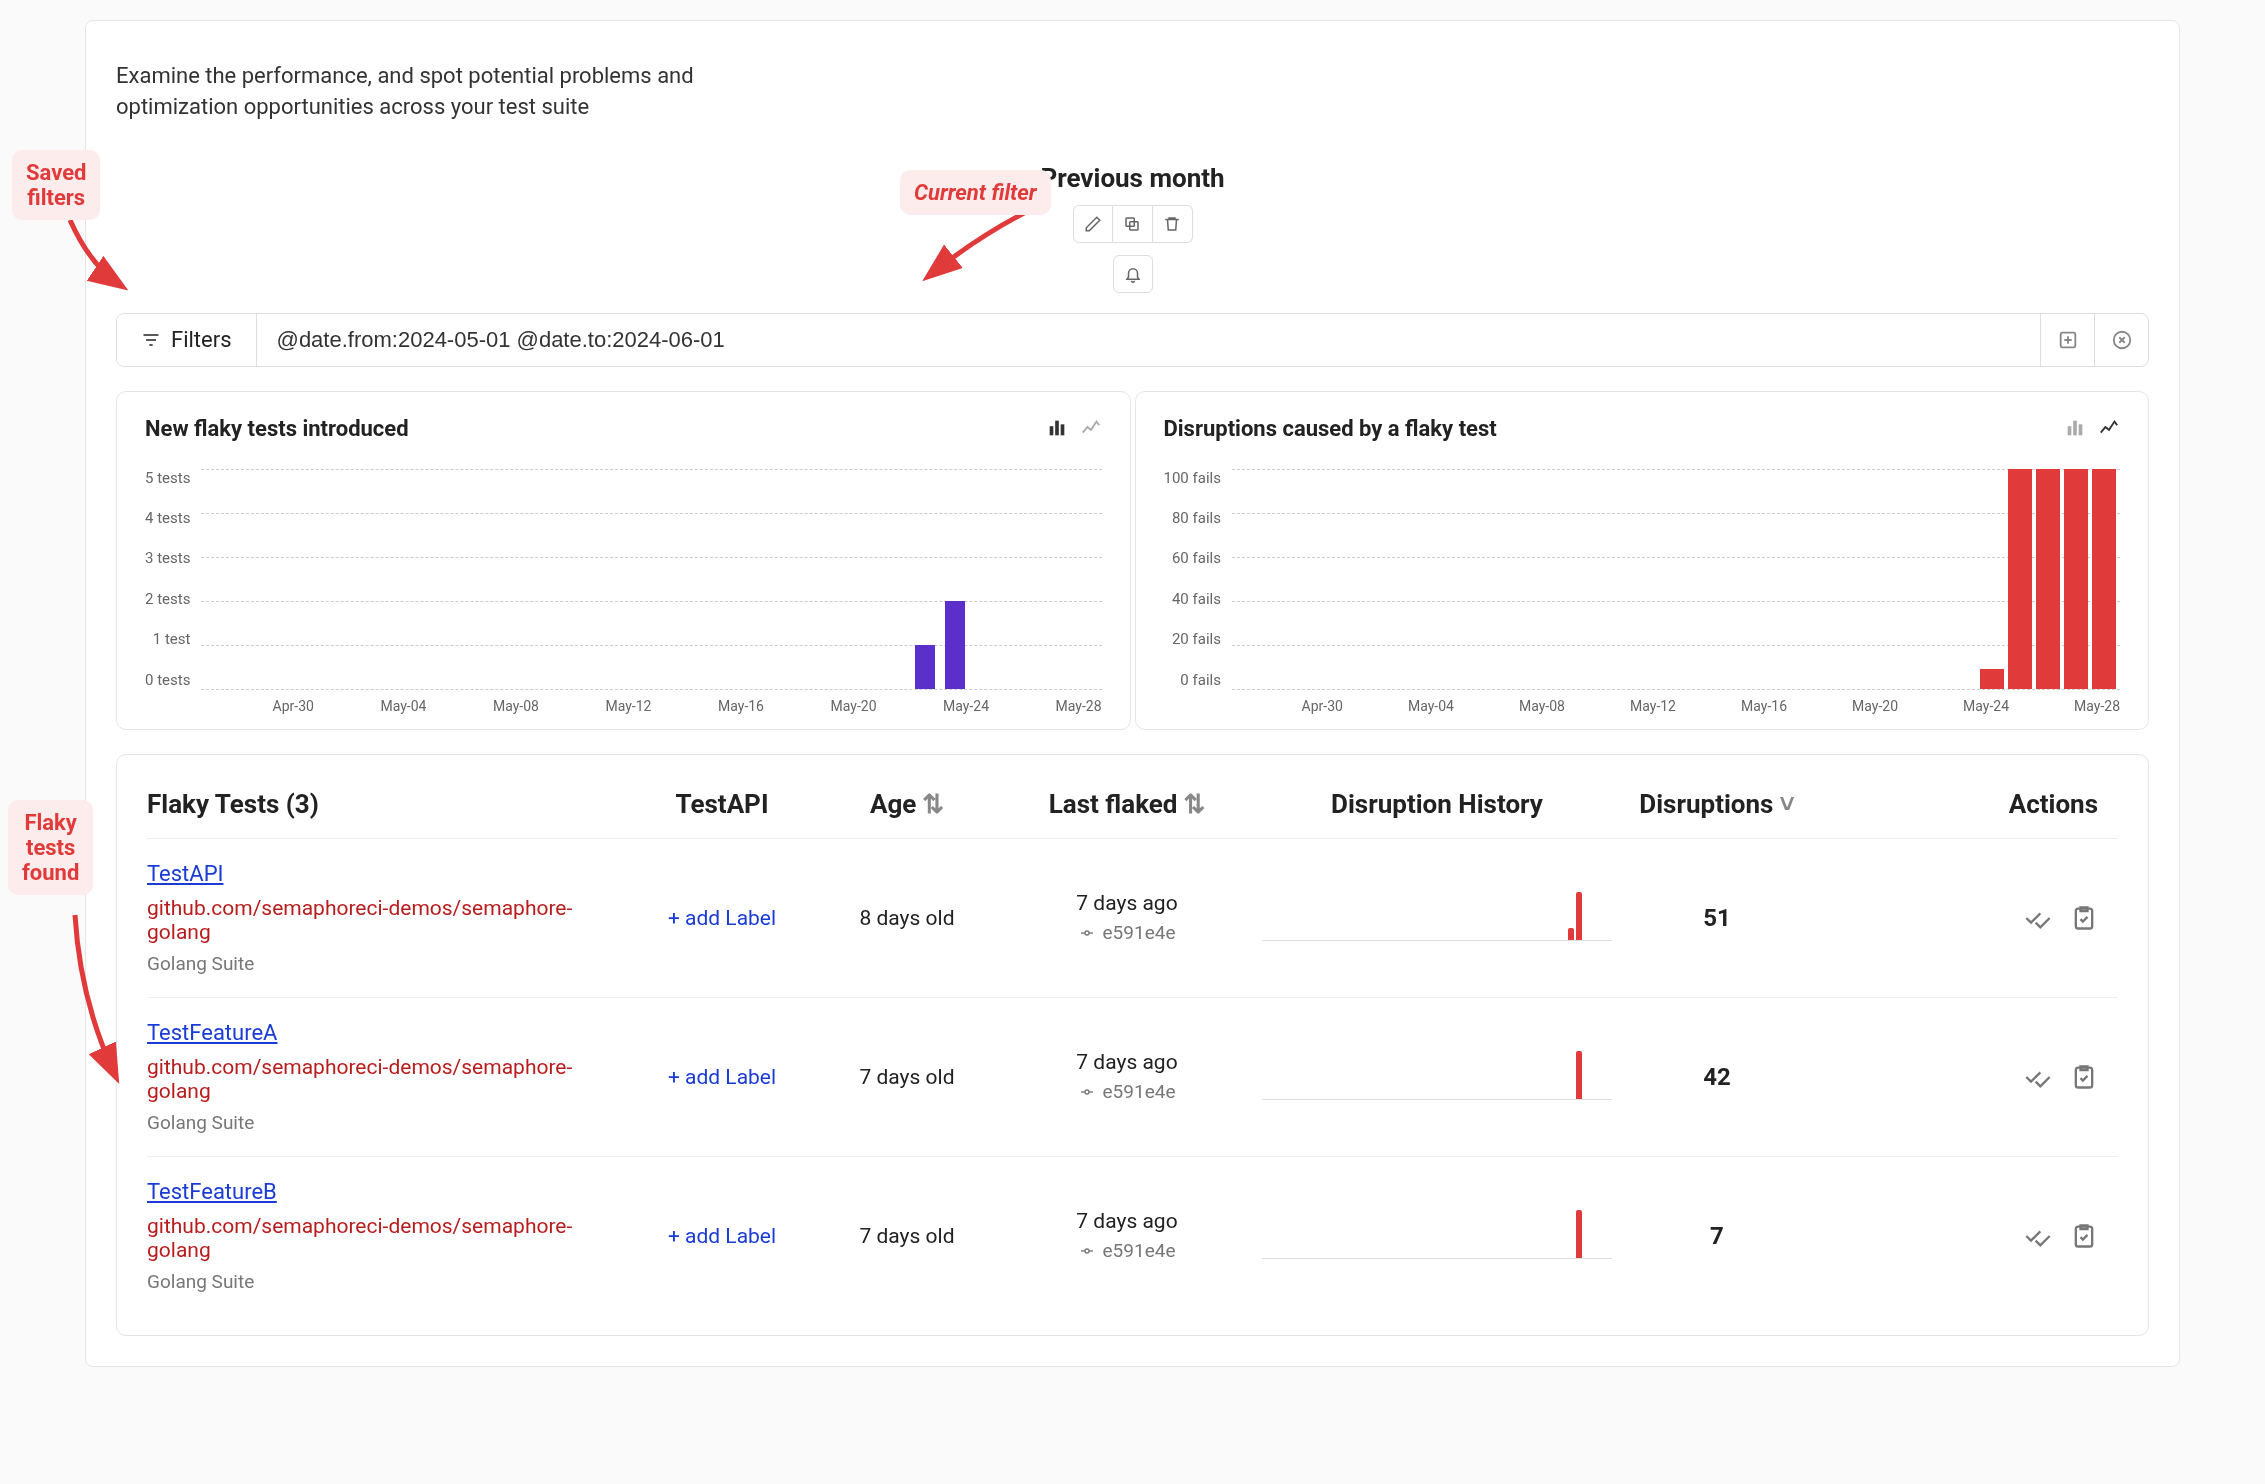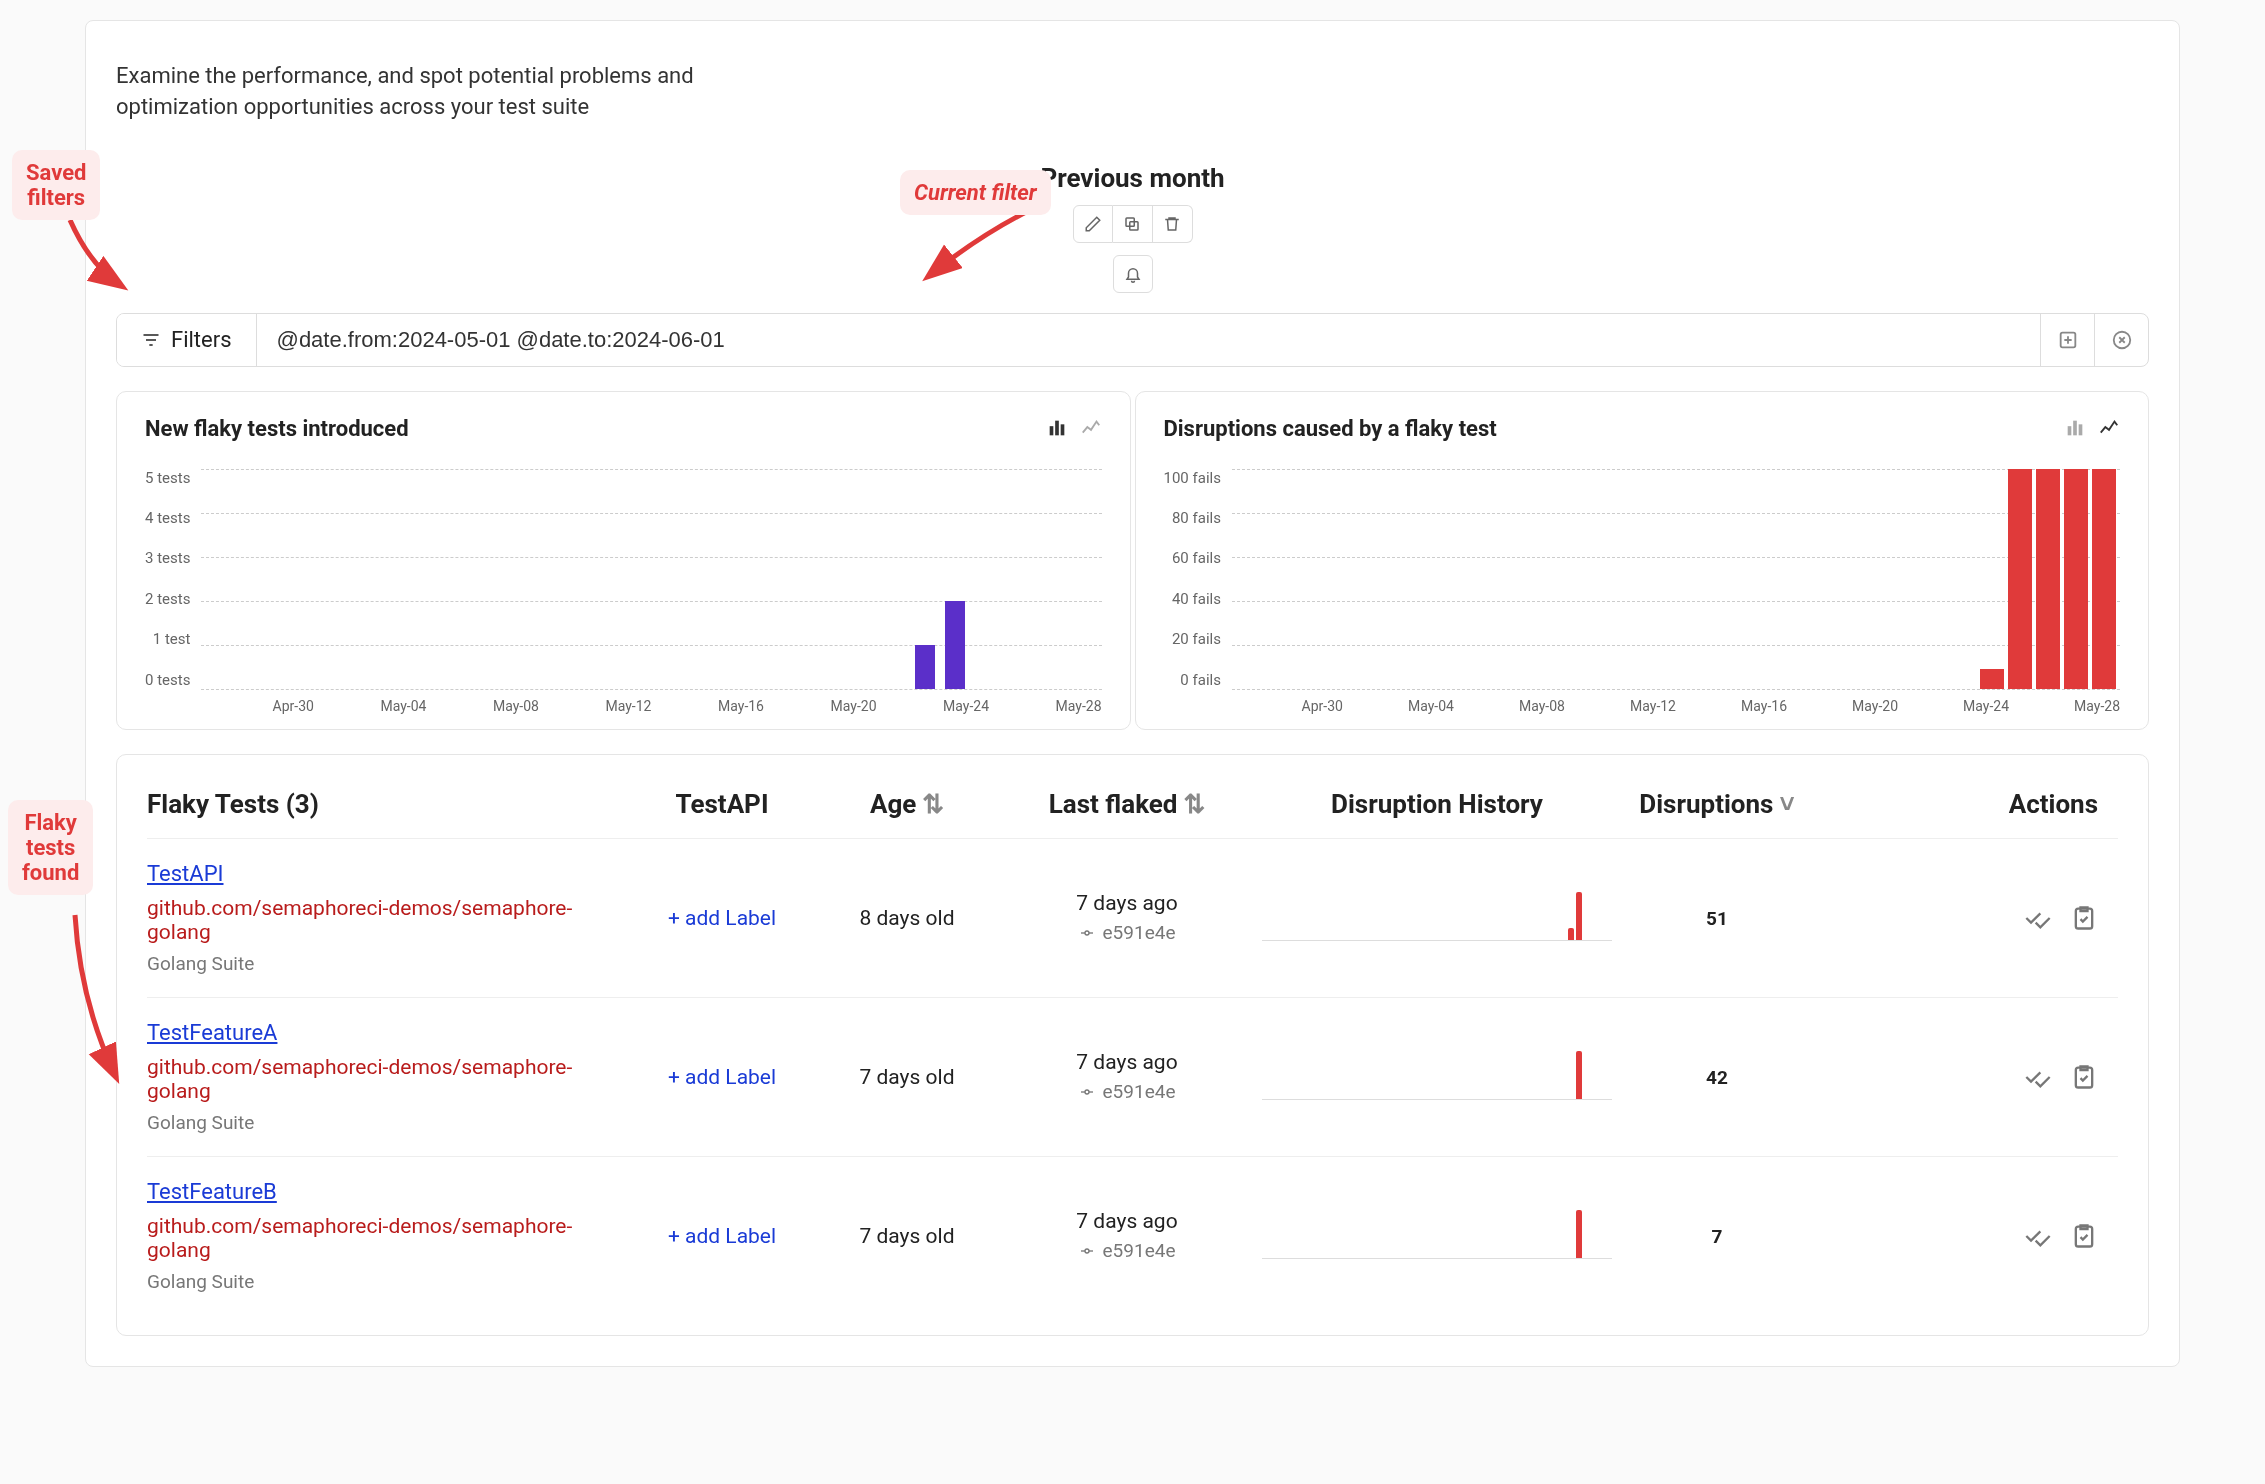--- a/index.html
+++ b/index.html
@@ -45,21 +45,21 @@
 .col-actions { flex: 1; text-align: right; padding-right: 20px; }
 .sort-ic { display: inline-block; margin-left: 6px; color: #888; }
 .table-row { display: flex; align-items: center; padding: 22px 0; border-top: 1px solid #eee; font-size: 21px; }
 .test-link { color: #1a3bd6; text-decoration: underline; font-size: 22px; }
 .test-path { color: #b91c1c; margin-top: 10px; }
 .test-suite { color: #777; font-size: 19px; margin-top: 8px; }
 .add-label-link { color: #1a3bd6; cursor: pointer; font-size: 21px; }
 .flaked-sub { color: #777; font-size: 19px; margin-top: 6px; display: flex; align-items: center; justify-content: center; gap: 8px; }
 .hist-bar { display: inline-block; height: 52px; width: 350px; border-bottom: 1px solid #ddd; position: relative; background: #fff; }
 .hist-spike { position: absolute; bottom: 0; right: 30px; width: 6px; background: #e03a3a; border-radius: 2px 2px 0 0; }
-.disrupt-val { font-size: 19px; font-weight: 700; text-align: right; }
+.disrupt-val { font-size: 24px; font-weight: 700; text-align: right; }
 .row-actions { display: flex; justify-content: flex-end; gap: 18px; color: #777; }
 .row-actions .ic { width: 28px; height: 28px; cursor: pointer; }
 svg { display: block; }
 
 .annotation { position: absolute; background: #fdecec; color: #e03a3a; font-weight: 700; padding: 10px 14px; border-radius: 10px; font-size: 22px; z-index: 10; text-align: center; }
 .arrow { position: absolute; z-index: 9; }
 .arrow svg { overflow: visible; }
 </style>
 </head>
 <body>

